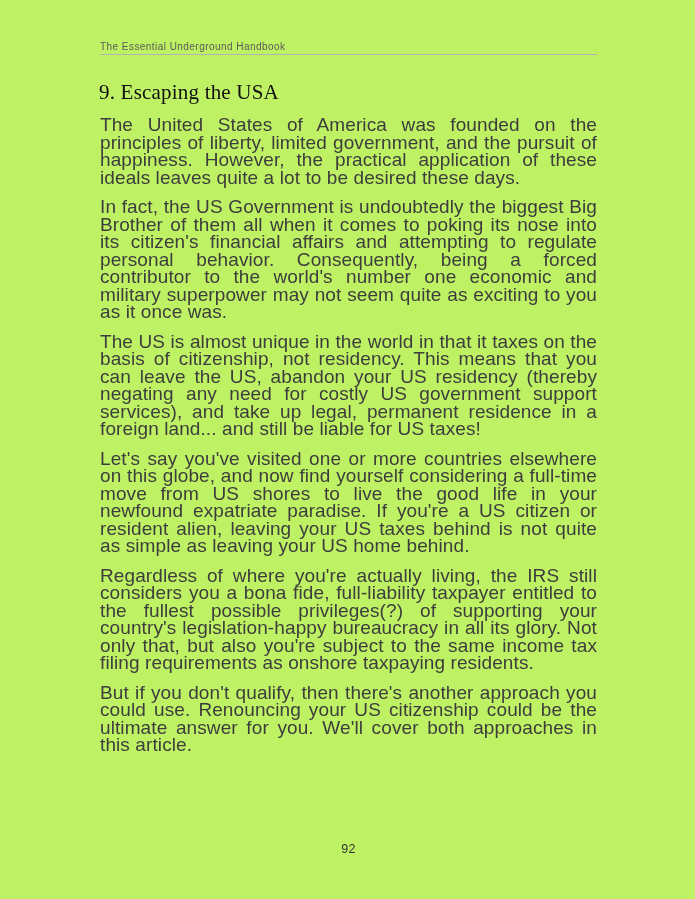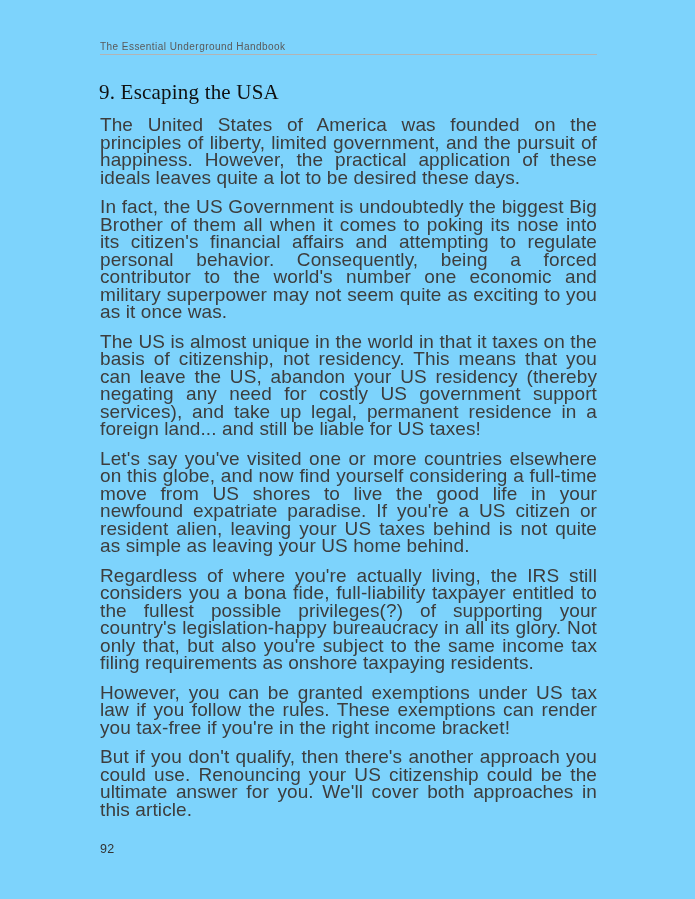--- a/index.html
+++ b/index.html
@@ -4,21 +4,21 @@
 <style>
   html, body {
     margin: 0;
     padding: 0;
     background: #ffffff;
   }
   .page {
     position: relative;
     width: 695px;
     height: 899px;
-    background: #7dd3fc;
+    background: #bef264;
     overflow: hidden;
     font-family: "Liberation Sans", sans-serif;
   }
   .running-header {
     position: absolute;
     left: 100px;
     top: 41px;
     width: 497px;
     font-size: 10px;
     letter-spacing: 0.45px;
@@ -59,21 +59,21 @@
     text-justify: inter-word;
   }
   .article-body p:last-child {
     margin-bottom: 0;
   }
   .page-footer {
     position: absolute;
     left: 100px;
     top: 842px;
     width: 497px;
-    text-align: left;
+    text-align: center;
     font-size: 12.5px;
     letter-spacing: 0.3px;
     color: #333333;
   }
 </style>
 </head>
 <body>
 
 <div class="page">
 
@@ -84,21 +84,20 @@
   <div class="header-rule"></div>
 
   <h1 class="chapter-title">9. Escaping the USA</h1>
 
   <div class="article-body">
     <p>The United States of America was founded on the principles of liberty, limited government, and the pursuit of happiness. However, the practical application of these ideals leaves quite a lot to be desired these days.</p>
     <p>In fact, the US Government is undoubtedly the biggest Big Brother of them all when it comes to poking its nose into its citizen's financial affairs and attempting to regulate personal behavior. Consequently, being a forced contributor to the world's number one economic and military superpower may not seem quite as exciting to you as it once was.</p>
     <p>The US is almost unique in the world in that it taxes on the basis of citizenship, not residency. This means that you can leave the US, abandon your US residency (thereby negating any need for costly US government support services), and take up legal, permanent residence in a foreign land... and still be liable for US taxes!</p>
     <p>Let's say you've visited one or more countries elsewhere on this globe, and now find yourself considering a full-time move from US shores to live the good life in your newfound expatriate paradise. If you're a US citizen or resident alien, leaving your US taxes behind is not quite as simple as leaving your US home behind.</p>
     <p>Regardless of where you're actually living, the IRS still considers you a bona fide, full-liability taxpayer entitled to the fullest possible privileges(?) of supporting your country's legislation-happy bureaucracy in all its glory. Not only that, but also you're subject to the same income tax filing requirements as onshore taxpaying residents.</p>
-    <p>However, you can be granted exemptions under US tax law if you follow the rules. These exemptions can render you tax-free if you're in the right income bracket!</p>
     <p>But if you don't qualify, then there's another approach you could use. Renouncing your US citizenship could be the ultimate answer for you. We'll cover both approaches in this article.</p>
   </div>
 
   <div class="page-footer">
     <span>92</span>
   </div>
 
 </div>
 
 </body></html>

